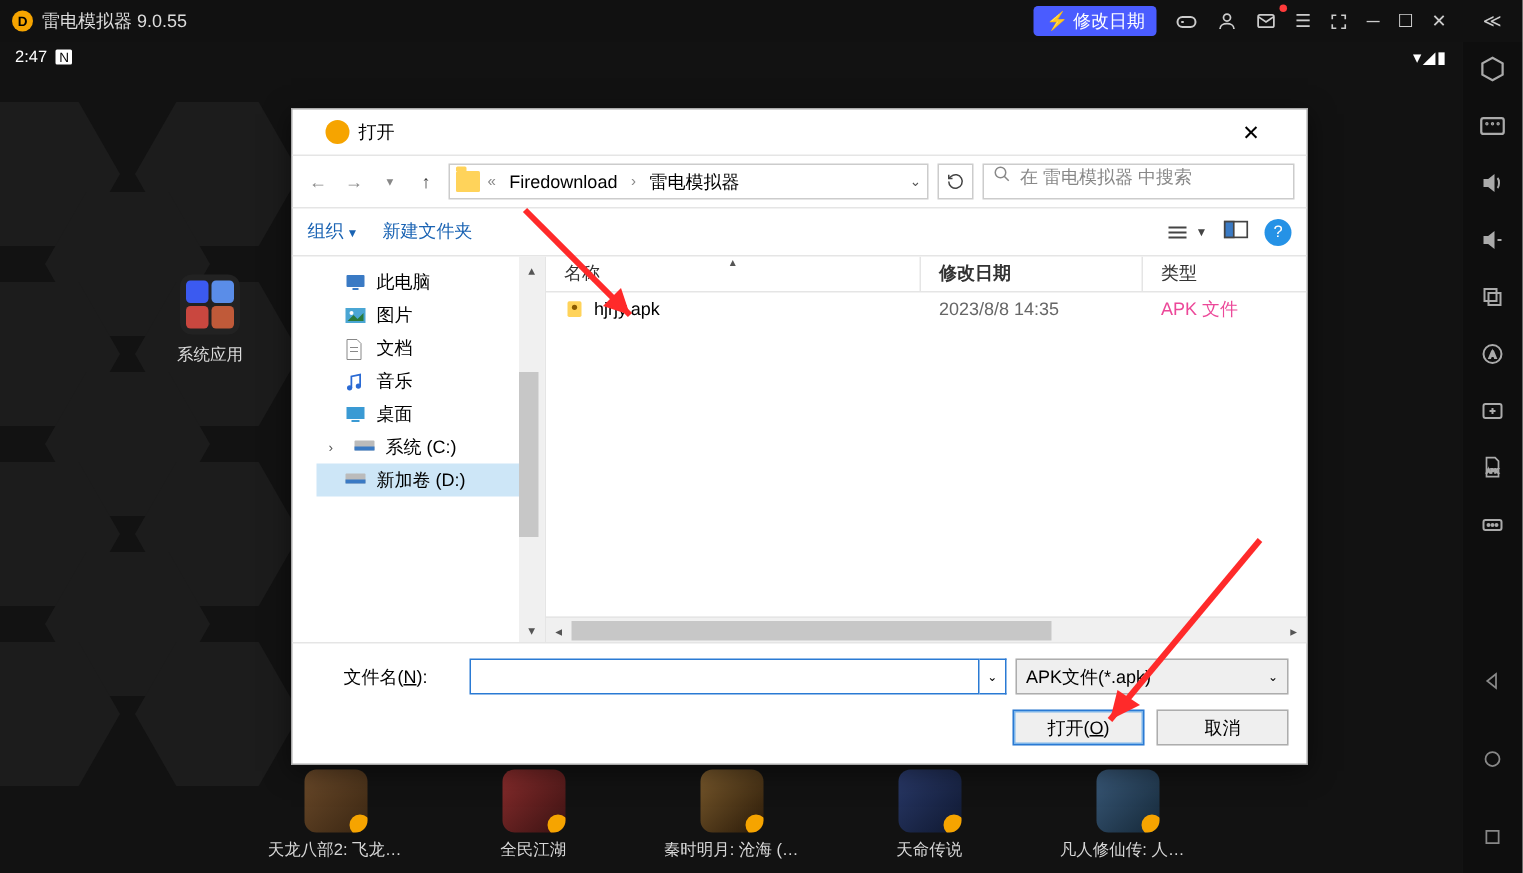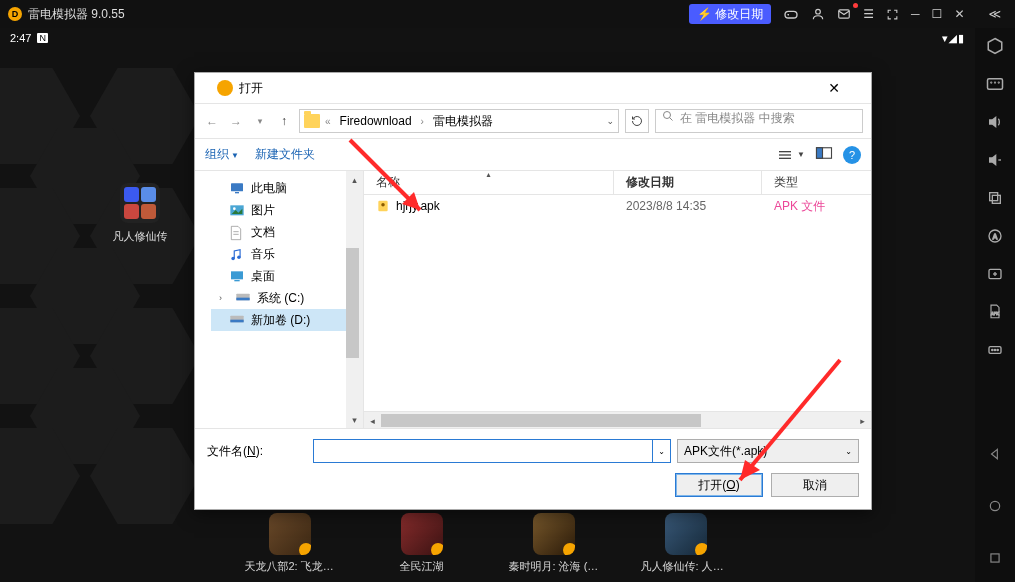--- a/index.html
+++ b/index.html
@@ -91,21 +91,21 @@
 
 .scrollbar-h{height:17px;border-top:1px solid #e5e5e5;background:#f0f0f0;display:flex;}
 .sb-btn{width:17px;height:17px;background:#f0f0f0;display:flex;align-items:center;justify-content:center;color:#555;font-size:9px;}
 .sb-track{flex:1;position:relative;}
 .sb-thumb{position:absolute;left:0;top:2px;height:13px;width:320px;background:#c7c7c7;}
 .tree-scroll-track{width:17px;background:#f0f0f0;display:flex;flex-direction:column;}
 .tree-scroll-thumb{width:13px;background:#c7c7c7;margin:0 auto;}
 
 .dlg-footer{border-top:1px solid #e5e5e5;padding:10px 12px 12px 12px;}
 .fn-row{display:flex;align-items:center;gap:6px;margin-bottom:10px;}
-.fn-label{width:100px;text-align:left;}
+.fn-label{width:100px;text-align:center;}
 .fn-label .u{text-decoration:underline;}
 .fn-input{flex:1;height:24px;border:1px solid #2a7ad4;padding:0 4px;}
 .fn-input-wrap{flex:1;position:relative;display:flex;}
 .fn-drop{width:18px;height:24px;border:1px solid #2a7ad4;border-left:none;display:flex;align-items:center;justify-content:center;font-size:8px;}
 .ft-select{width:182px;height:24px;border:1px solid #adadad;display:flex;align-items:center;padding:0 6px;background:#efefef;}
 .ft-select .dd{margin-left:auto;font-size:8px;}
 .btn-row{display:flex;justify-content:flex-end;gap:8px;}
 .dlg-btn{width:88px;height:24px;border:1px solid #adadad;background:#efefef;display:flex;align-items:center;justify-content:center;cursor:pointer;}
 .dlg-btn.primary{border:1px solid #2a7ad4;box-shadow:inset 0 0 0 1px #7eb6ea;}
 .dlg-btn .u{text-decoration:underline;}
@@ -178,41 +178,47 @@
       <div class="hex" style="top:370px;left:90px"></div>
     </div>
 
     <div class="app-icon-wrap">
       <div class="app-icon">
           <div></div>
           <div></div>
           <div></div>
           <div></div>
         </div>
-      <div class="app-icon-label">凡人修仙传</div>
+      <div class="app-icon-label">系统应用</div>
     </div>
 
     <div class="dock" id="dock">
         <div class="dock-item">
           <div class="dock-thumb" style="background:linear-gradient(135deg,#6b4a2a,#3a2612)">
             <div class="badge"></div>
           </div>
           <div class="dock-label">天龙八部2: 飞龙战天</div>
         </div>
         <div class="dock-item">
           <div class="dock-thumb" style="background:linear-gradient(135deg,#8a2d2d,#3a1212)">
             <div class="badge"></div>
           </div>
           <div class="dock-label">全民江湖</div>
         </div>
         <div class="dock-item">
           <div class="dock-thumb" style="background:linear-gradient(135deg,#7a5a2d,#2a1a08)">
             <div class="badge"></div>
           </div>
           <div class="dock-label">秦时明月: 沧海 (预下载)</div>
+        </div>
+        <div class="dock-item">
+          <div class="dock-thumb" style="background:linear-gradient(135deg,#2a3a6a,#0f1830)">
+            <div class="badge"></div>
+          </div>
+          <div class="dock-label">天命传说</div>
         </div>
         <div class="dock-item">
           <div class="dock-thumb" style="background:linear-gradient(135deg,#3a5a7a,#152838)">
             <div class="badge"></div>
           </div>
           <div class="dock-label">凡人修仙传: 人界篇</div>
         </div>
       </div>
   </div>
 

